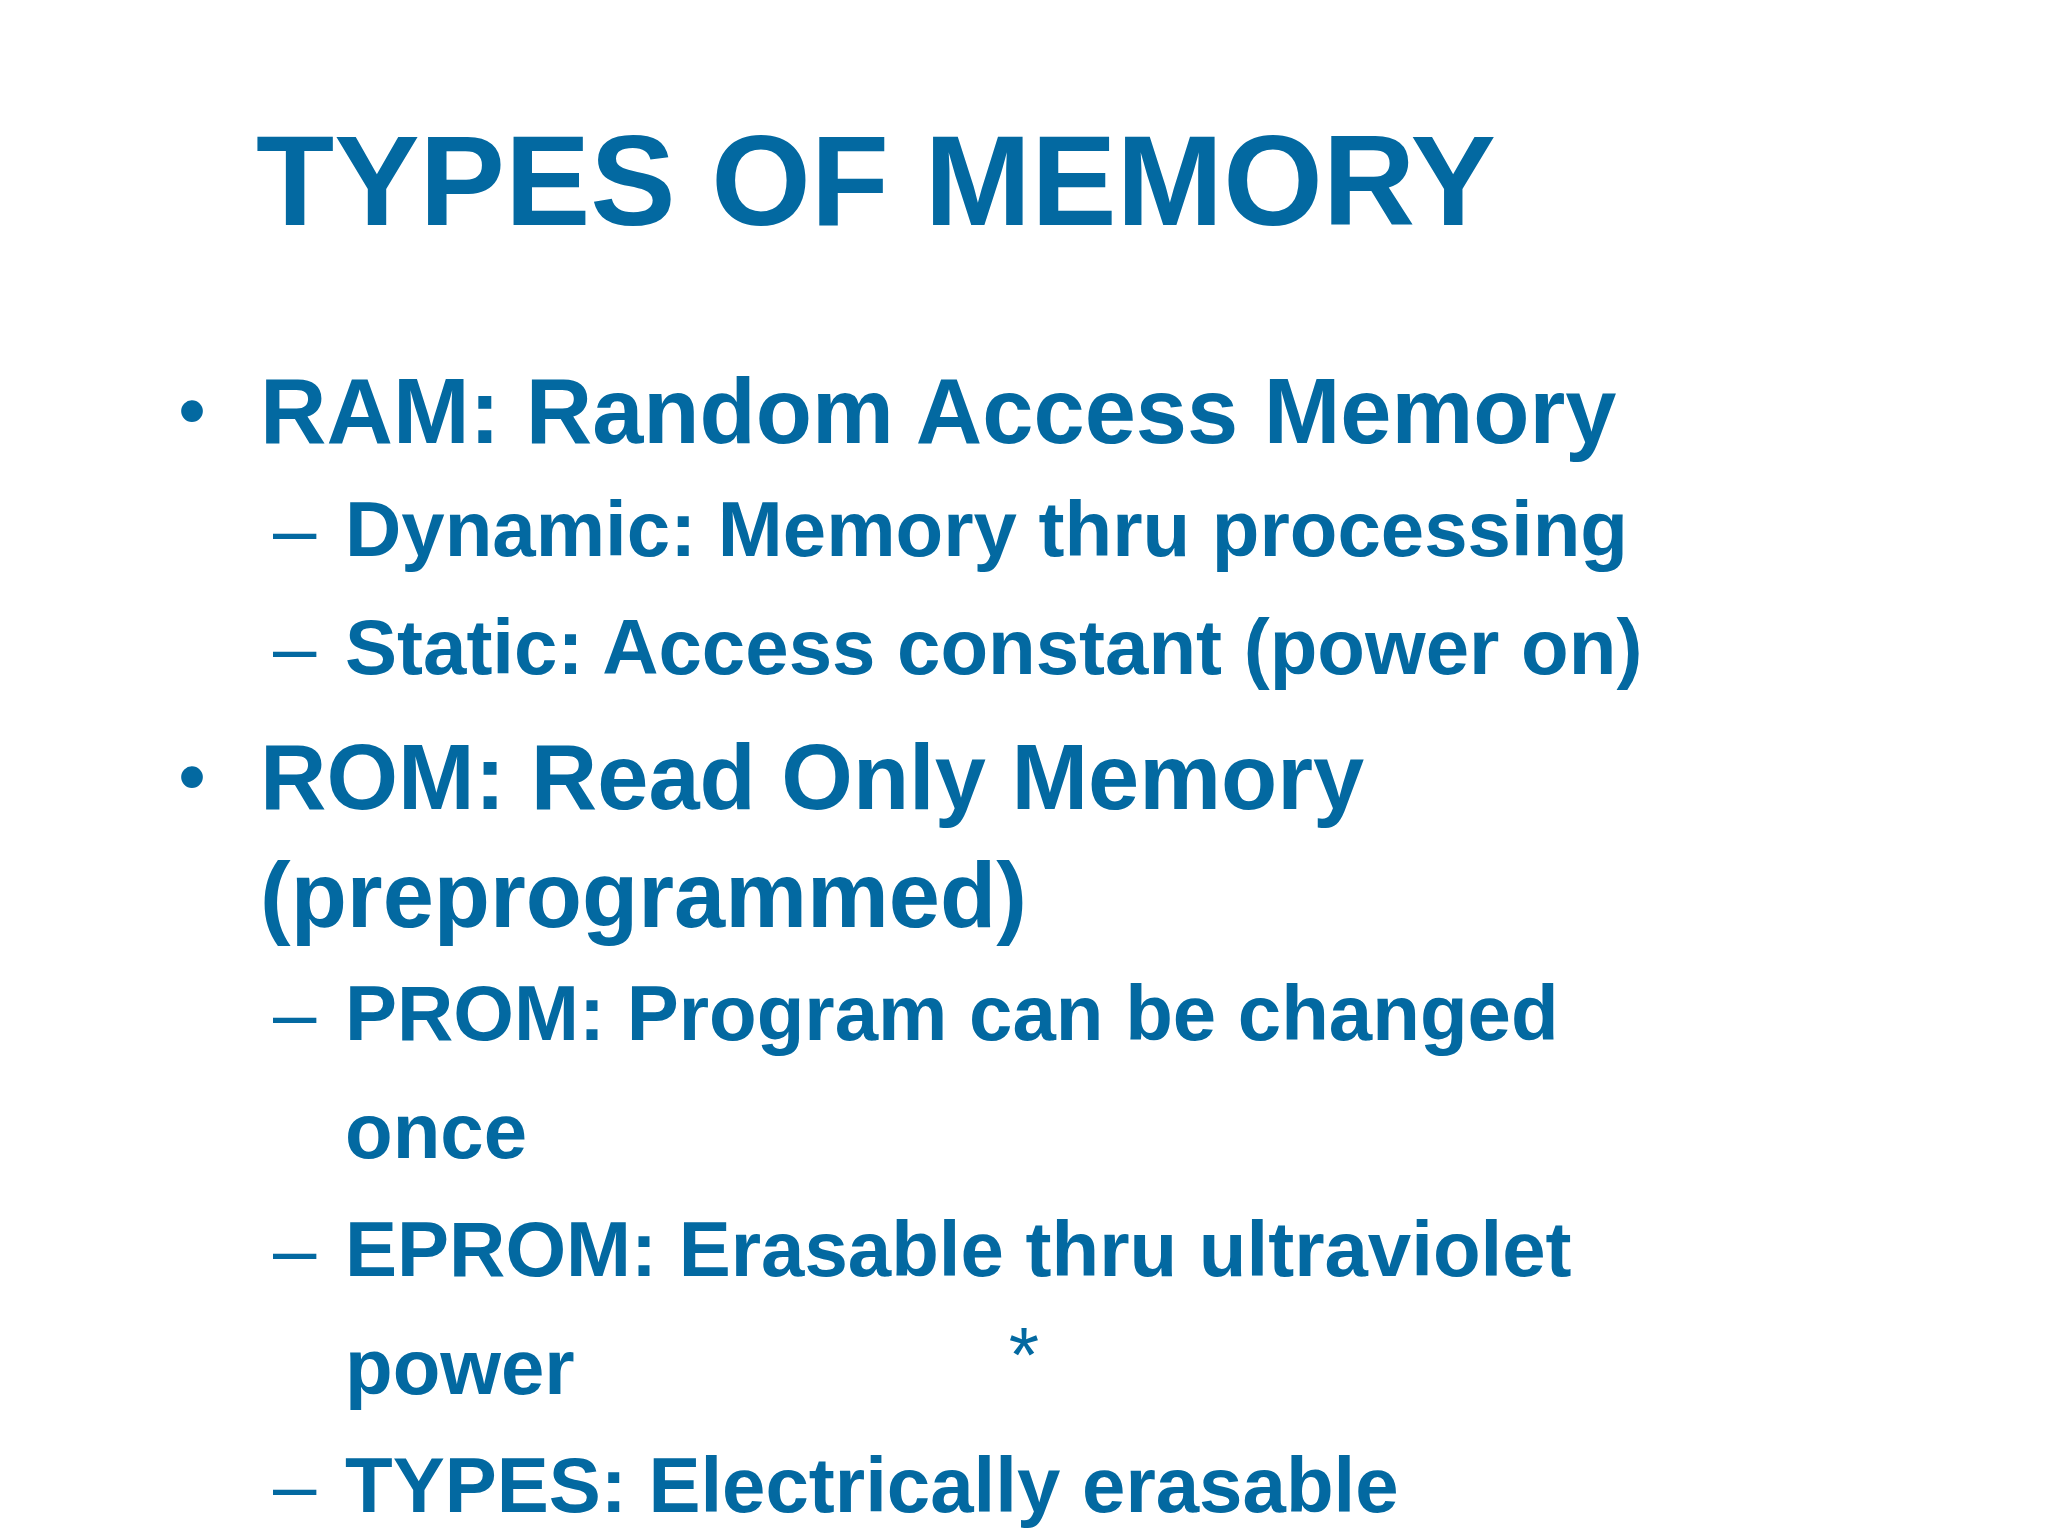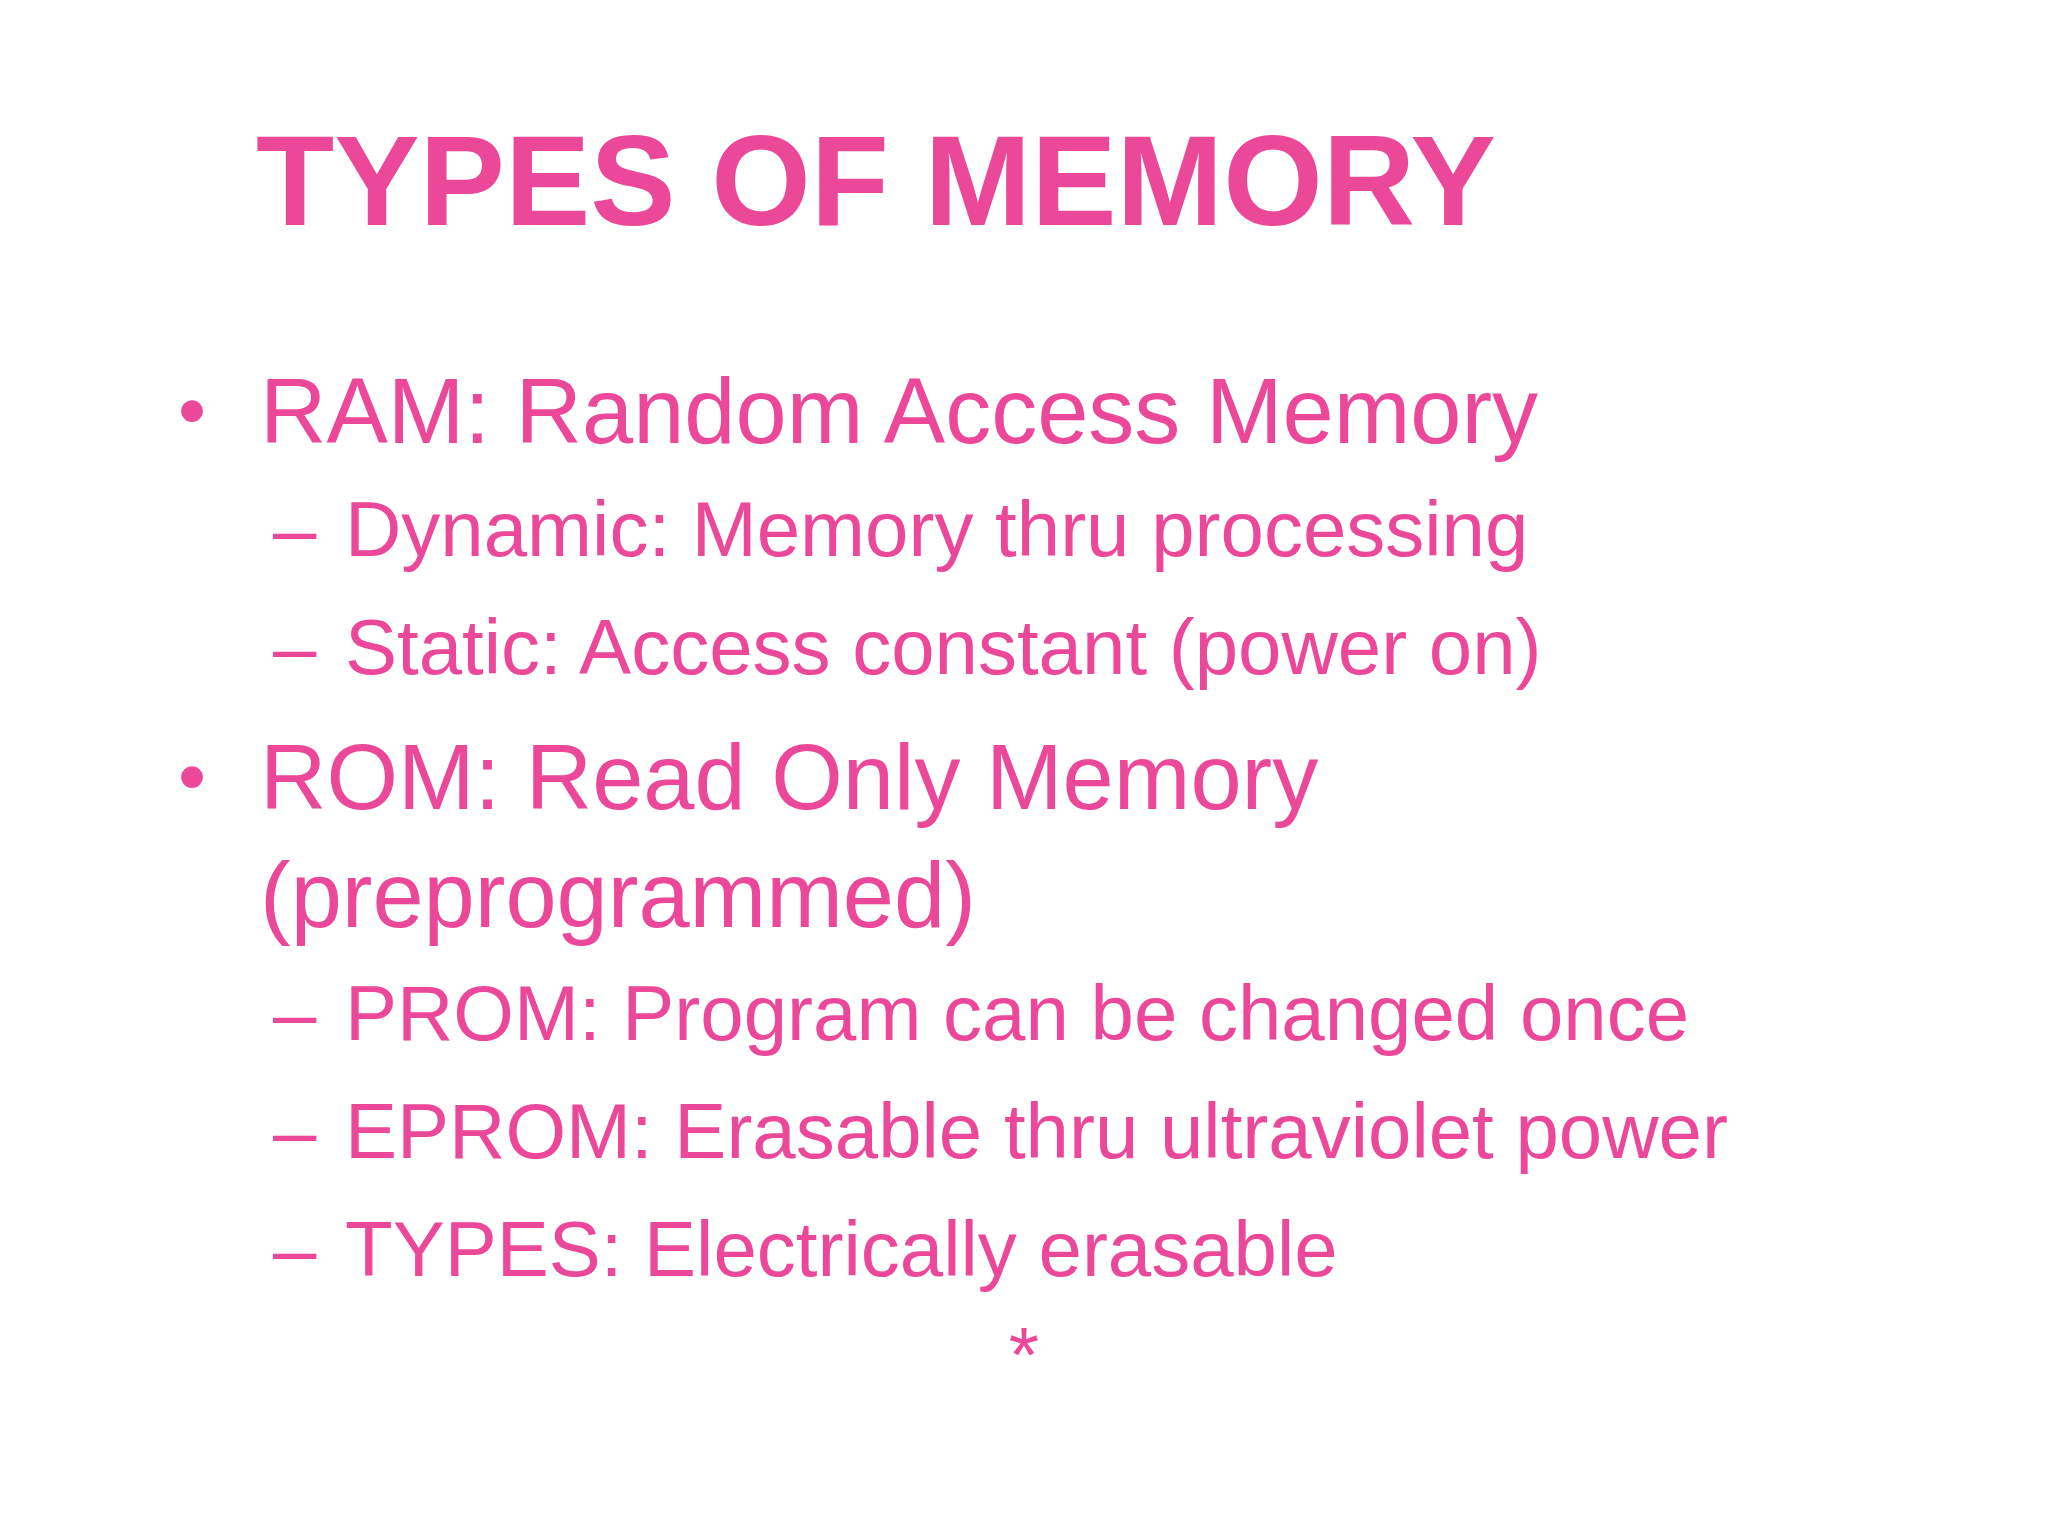--- a/index.html
+++ b/index.html
@@ -5,21 +5,21 @@
   html, body {
     margin: 0;
     padding: 0;
     background: #ffffff;
   }
   .slide {
     position: relative;
     width: 2048px;
     height: 1536px;
     background: #ffffff;
-    color: #ec4899;
+    color: #0369a1;
     font-family: "Liberation Sans", "DejaVu Sans", sans-serif;
     overflow: hidden;
   }
   .title {
     position: absolute;
     left: 256px;
     top: 117px;
     margin: 0;
     font-size: 128px;
     line-height: 128px;
@@ -53,20 +53,21 @@
     font-size: 78px;
     margin-left: 95px;
   }
   .bullet.lvl2 .marker {
     flex: 0 0 72px;
     width: 72px;
   }
   .bullet .text {
     flex: 1 1 auto;
     min-width: 0;
+    font-weight: bold;
   }
   .footer-line {
     position: absolute;
     left: 0;
     top: 1296px;
     width: 2048px;
     text-align: center;
     font-size: 78px;
     line-height: 118px;
   }

